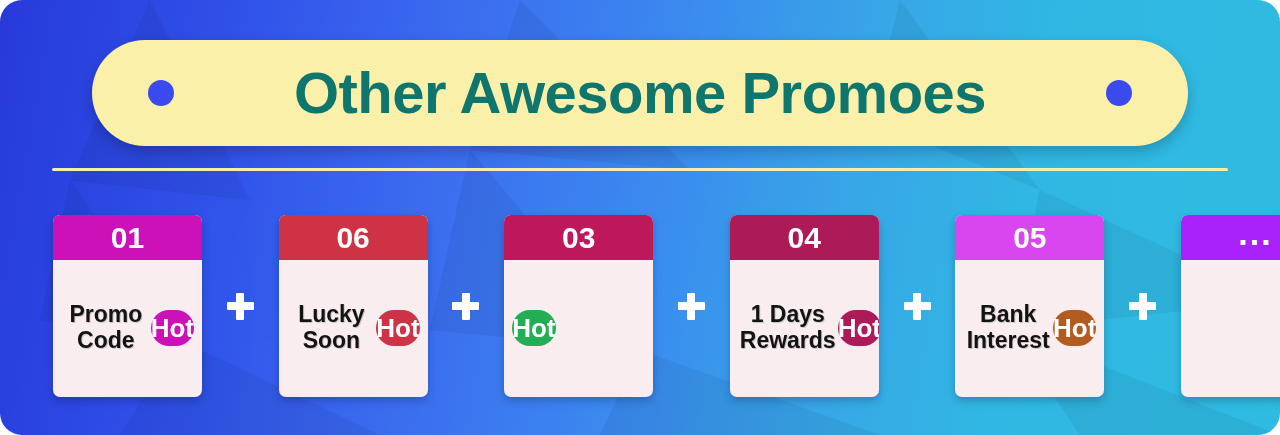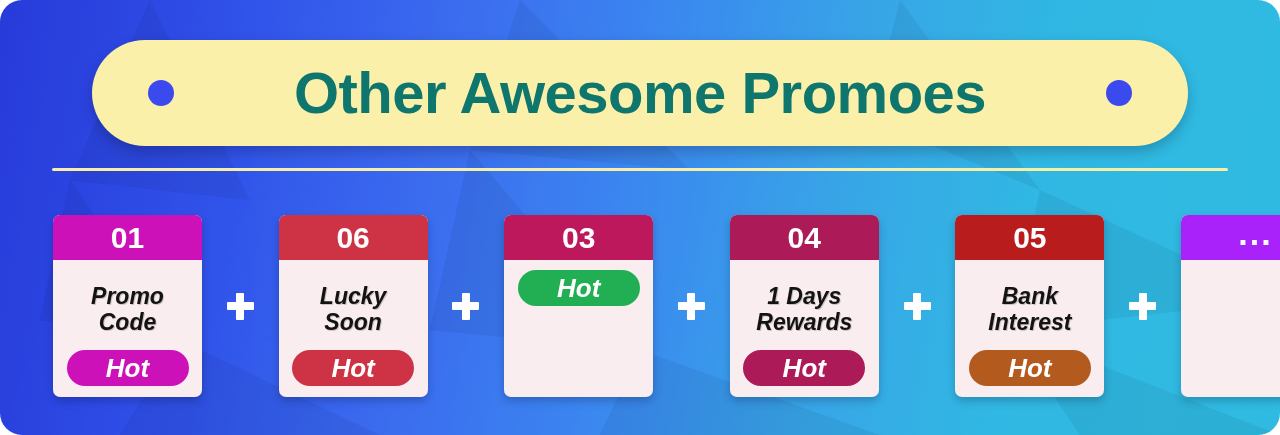--- a/index.html
+++ b/index.html
@@ -103,26 +103,25 @@
   }
   .card-header.dots {
     font-size: 34px;
     letter-spacing: 2px;
     padding-bottom: 10px;
     box-sizing: border-box;
   }
   .card-body {
     flex: 1 1 auto;
     display: flex;
-    flex-direction: column;
+    flex-direction: row;
     align-items: center;
     justify-content: space-between;
     padding: 10px 8px 11px 8px;
     box-sizing: border-box;
-    font-style: italic;
   }
   .card-title {
     flex: 1 1 auto;
     display: flex;
     align-items: center;
     justify-content: center;
     text-align: center;
     color: #131313;
     font-size: 23px;
     font-weight: bold;
@@ -260,21 +259,21 @@
         <div class="card-title">1 Days Rewards</div>
         <div class="card-badge" style="background:#ac1a57">Hot</div>
       </div>
     </div>
 
     <div class="plus">
       <span class="plus-glyph"></span>
     </div>
 
     <div class="card">
-      <div class="card-header" style="background:#b91c1c">05</div>
+      <div class="card-header" style="background:#d946ef">05</div>
       <div class="card-body">
         <div class="card-title">Bank Interest</div>
         <div class="card-badge" style="background:#b35a1f">Hot</div>
       </div>
     </div>
 
     <div class="plus">
       <span class="plus-glyph"></span>
     </div>
 

